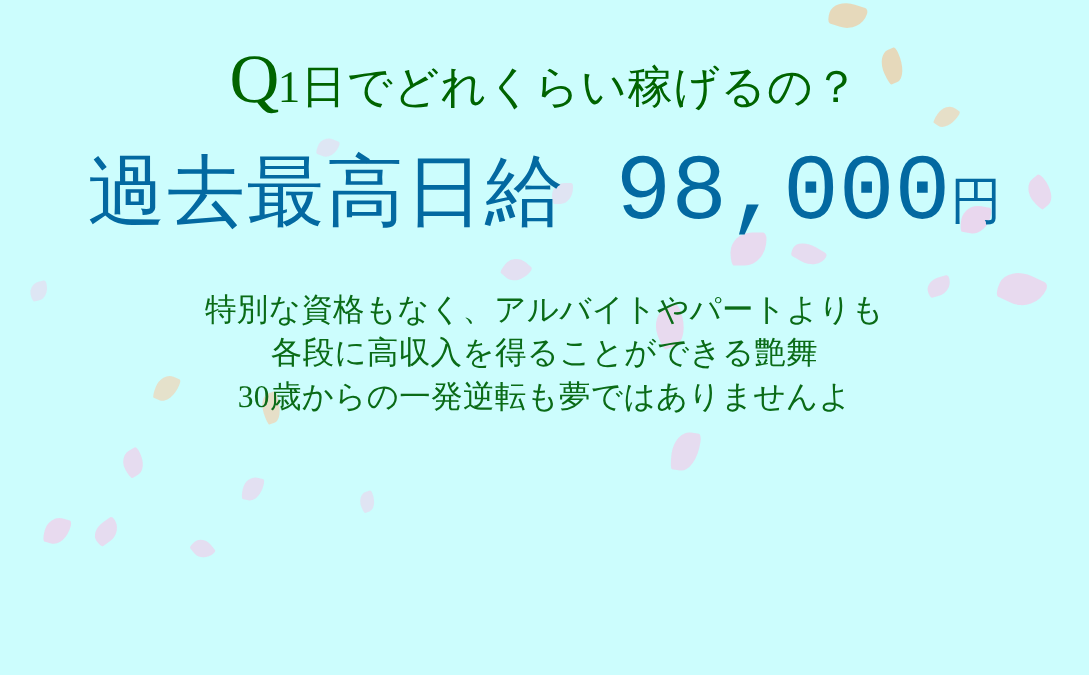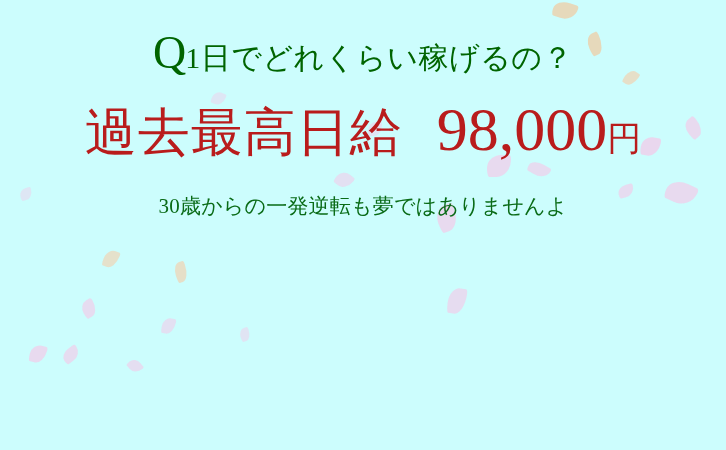--- a/index.html
+++ b/index.html
@@ -58,25 +58,25 @@
   .q-mark {
     font-size: 46px;
     letter-spacing: -1px;
   }
   .q-text {
     font-size: 30px;
     letter-spacing: 0.5px;
   }
 
   .amount-line {
-    color: #b91c1c;
+    color: #0369a1;
     white-space: nowrap;
     text-align: center;
     line-height: 1;
-    font-family: Liberation Serif, serif;
+    font-family: Liberation Mono, monospace;
   }
   .amount-label {
     font-size: 52px;
     letter-spacing: 1px;
   }
   .amount-gap {
     display: inline-block;
     width: 34px;
   }
   .amount-value {
@@ -146,17 +146,19 @@
       <span class="q-mark">Q</span><span class="q-text">1日でどれくらい稼げるの？</span>
     </div>
 
     <div class="amount-line" id="amount1-row">
       <span class="amount-label">過去最高日給</span><span class="amount-gap"></span><span class="amount-value">98,000</span><span class="amount-unit">円</span>
     </div>
 
 
 
     <div id="footnote">
+      <div>特別な資格もなく、アルバイトやパートよりも</div>
+      <div>各段に高収入を得ることができる艶舞</div>
       <div>30歳からの一発逆転も夢ではありませんよ</div>
     </div>
 
   </div>
 </div>
 
 </body></html>

